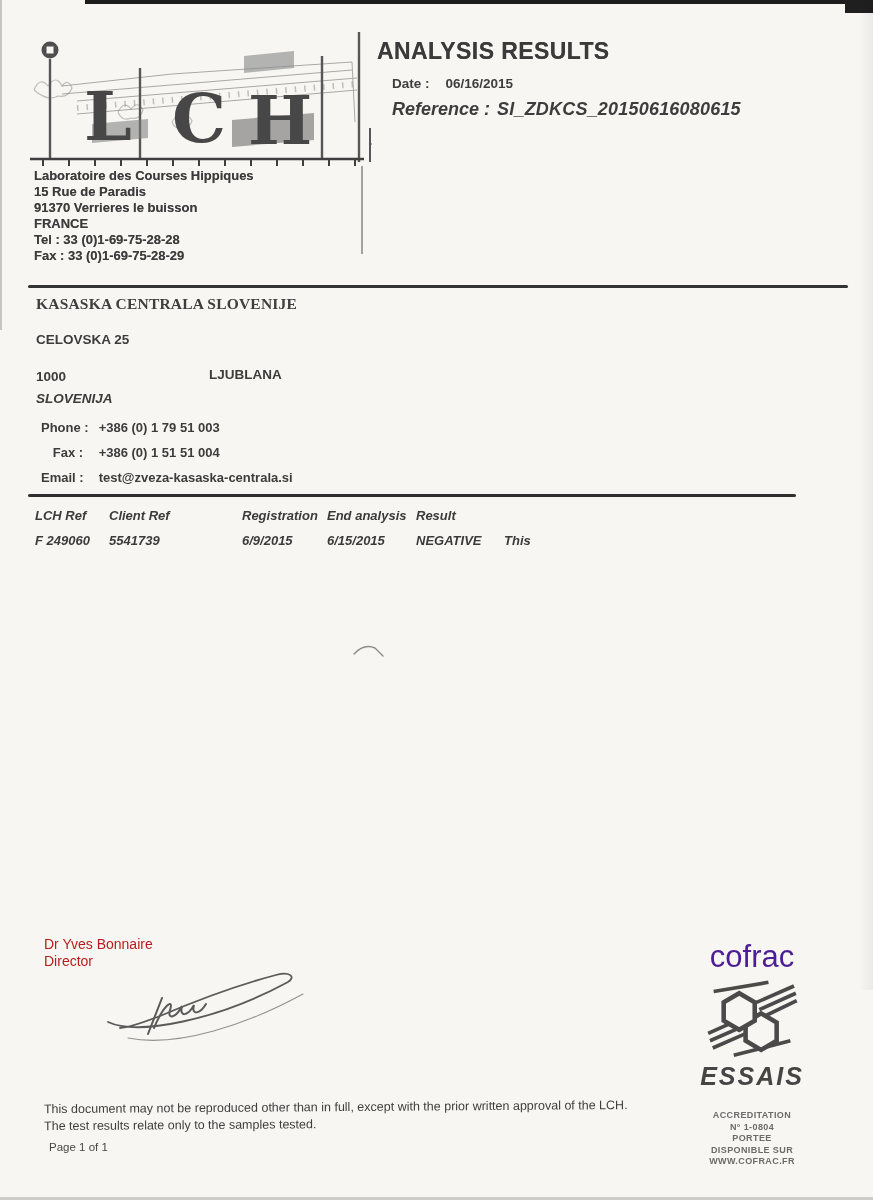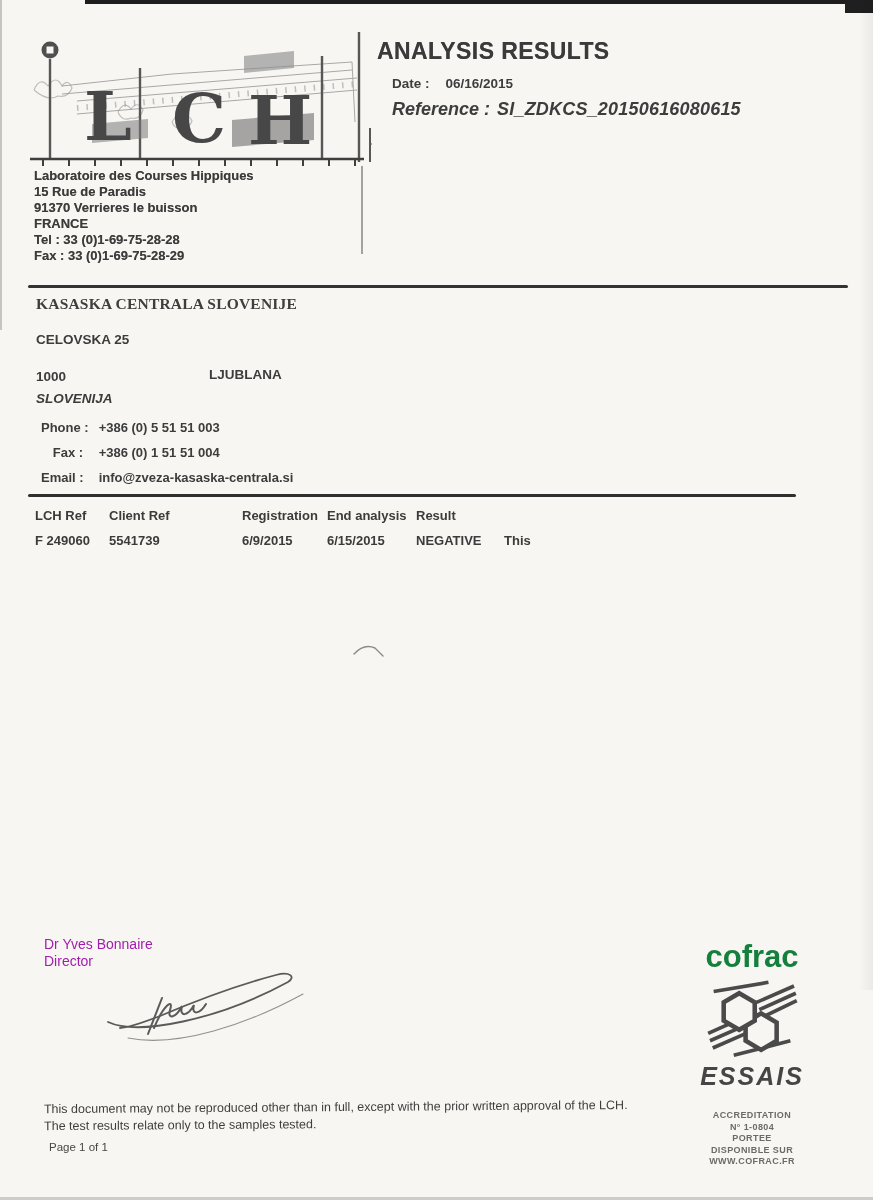--- a/index.html
+++ b/index.html
@@ -32,30 +32,30 @@
   .c-name{position:absolute;left:36px;top:295px;font-size:15.5px;font-weight:700;letter-spacing:.2px;color:#3e3e3e;font-family:Liberation Serif, serif;}
   .c-street{position:absolute;left:36px;top:332px;font-size:13.5px;font-weight:700;}
   .c-postal{position:absolute;left:36px;top:369px;font-size:13.5px;font-weight:700;}
   .c-city{position:absolute;left:179px;top:367px;font-size:13.5px;font-weight:700;margin-left:30px;}
   .c-country{position:absolute;left:36px;top:391px;font-size:13.5px;font-weight:700;font-style:italic;}
   .contact{position:absolute;left:41px;font-size:13px;font-weight:700;color:#3c3c3c;}
   .contact .lbl{display:inline-block;width:54px;}
   .contact.phone{top:420px;} .contact.faxr{top:445px;text-align:center;} .contact.mail{top:470px;}
   
   .results{position:absolute;left:35px;top:508px;width:780px;font-size:13px;font-weight:600;color:#3b3b3b;}
-  .t-head,.t-row{display:grid;grid-template-columns:74px 133px 85px 89px 88px auto;}
+  .t-head,.t-row{display:grid;grid-template-columns:74px 133px 85px 89px 88px auto;font-style:italic;}
   .t-head{margin-bottom:10px;}
   
   .squiggle{position:absolute;left:352px;top:641px;}
   
-  .signer{position:absolute;left:44px;top:936px;font-size:14px;line-height:17px;font-weight:500;color:#a21caf;}
+  .signer{position:absolute;left:44px;top:936px;font-size:14px;line-height:17px;font-weight:500;color:#b91c1c;}
   .sig{position:absolute;left:98px;top:958px;}
   
   .cofrac{position:absolute;left:692px;top:942px;width:120px;text-align:center;color:#474747;}
-  .cofrac .brand{font-size:31px;line-height:30px;font-weight:700;letter-spacing:0;color:#15803d;}
+  .cofrac .brand{font-size:31px;line-height:30px;font-weight:400;letter-spacing:0;color:#4c1d95;}
   .cofrac .hex{margin:3px auto 0;}
   .cofrac .essais{font-size:25px;line-height:26px;font-weight:800;letter-spacing:2px;color:#454545;font-style:italic;}
   .cofrac .small{margin-top:21px;font-size:9px;line-height:11.5px;font-weight:600;letter-spacing:.4px;color:#6b6b6b;}
   
   .disclaimer{position:absolute;left:44px;top:1099px;width:620px;font-size:12.5px;line-height:17px;
               font-weight:500;color:#3e3e3e;transform:rotate(-0.4deg);}
   .pageno{position:absolute;left:49px;top:1141px;font-size:11.5px;font-weight:500;color:#474747;}
 </style>
 </head>
 <body>
@@ -134,29 +134,29 @@
   <div class="sep1"></div>
 
   <div class="c-name">KASASKA CENTRALA SLOVENIJE</div>
   <div class="c-street">CELOVSKA 25</div>
   <div class="c-postal">1000</div>
   <div class="c-city">LJUBLANA</div>
   <div class="c-country">SLOVENIJA</div>
 
   <div class="contact phone">
     <span class="lbl">Phone :</span>
-    <span>+386 (0) 5 51 51 003</span>
+    <span>+386 (0) 1 79 51 003</span>
   </div>
   <div class="contact faxr">
     <span class="lbl">Fax :</span>
     <span>+386 (0) 1 51 51 004</span>
   </div>
   <div class="contact mail">
     <span class="lbl">Email :</span>
-    <span>info@zveza-kasaska-centrala.si</span>
+    <span>test@zveza-kasaska-centrala.si</span>
   </div>
 
   <div class="sep2"></div>
 
   <div class="results">
     <div class="t-head">
       <span>LCH Ref</span>
       <span>Client Ref</span>
       <span>Registration</span>
       <span>End analysis</span>

